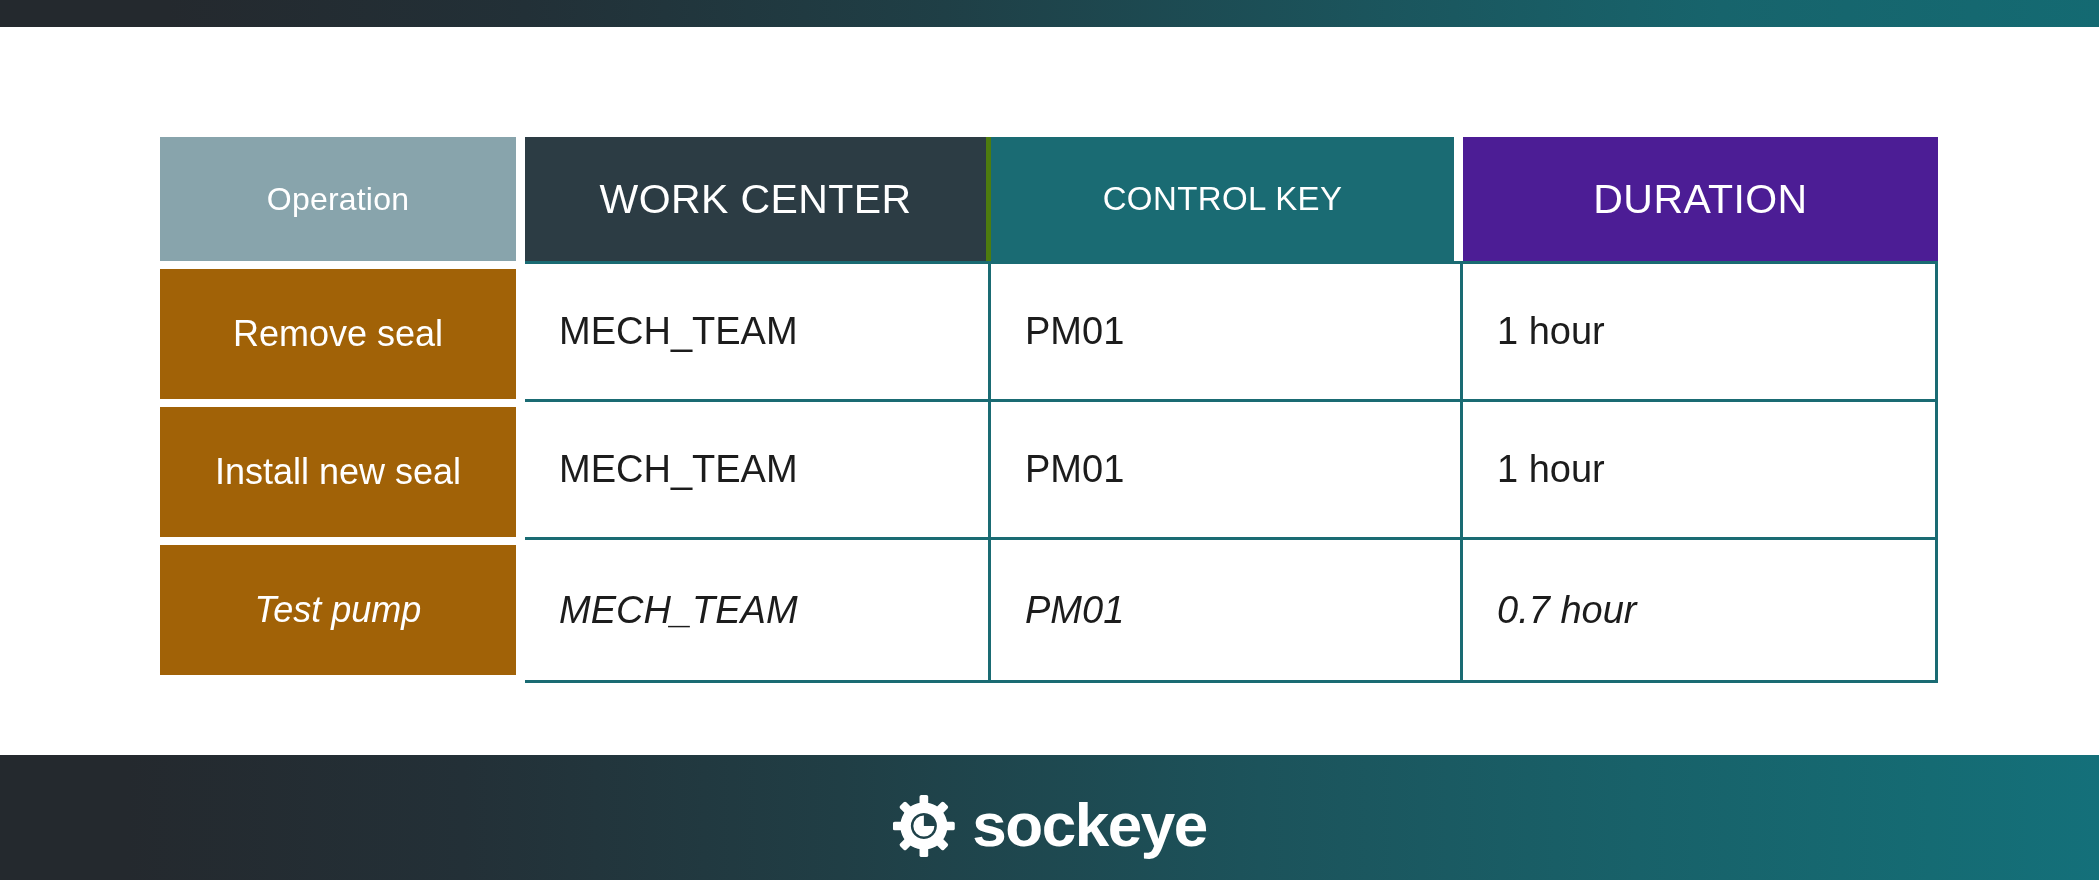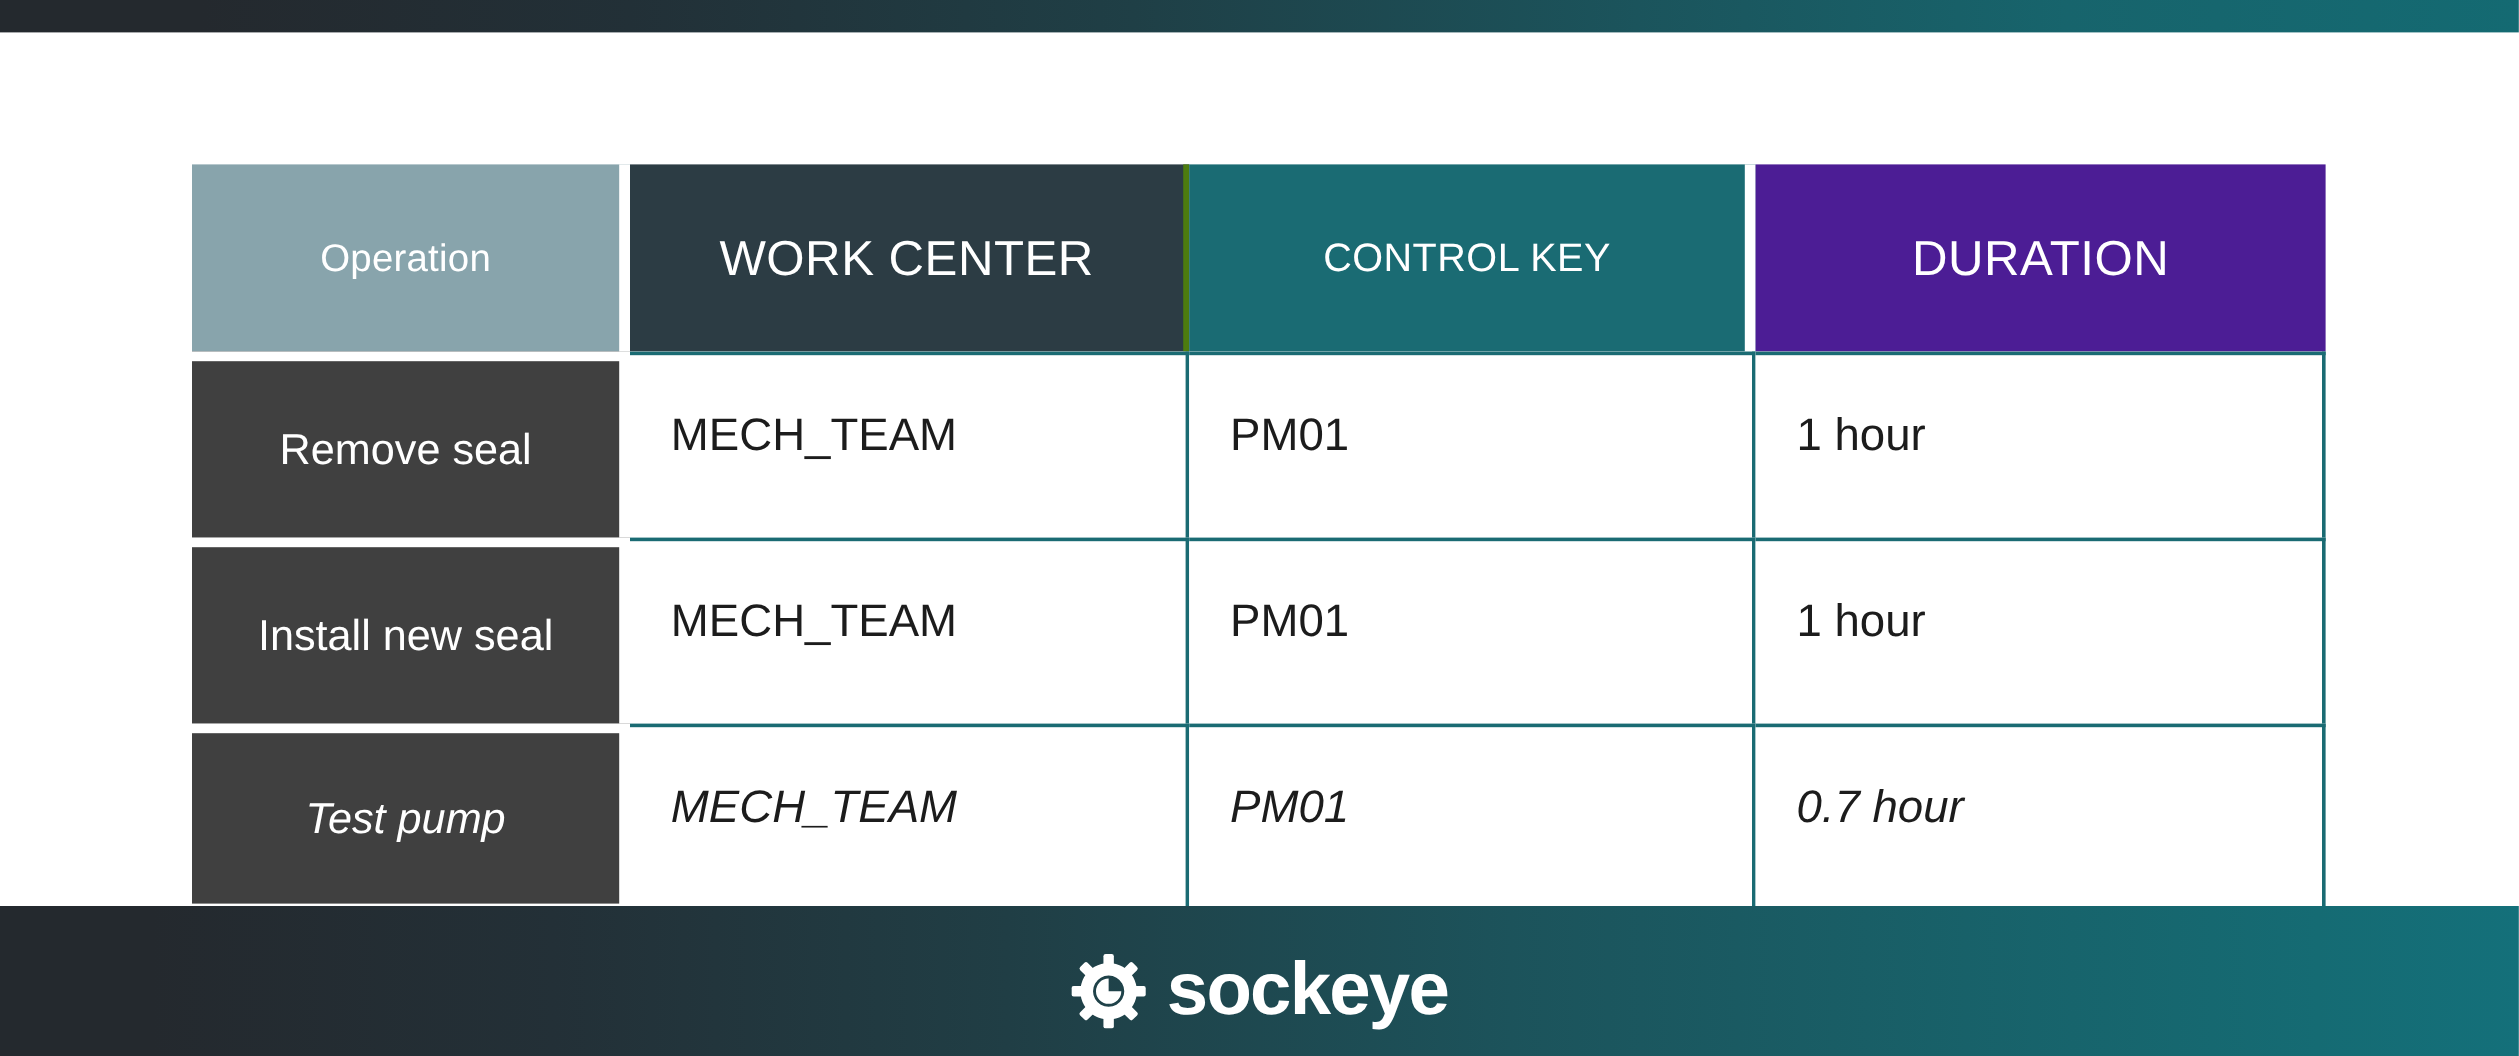--- a/index.html
+++ b/index.html
@@ -82,21 +82,21 @@
 
   
   col.c-op   { width: 365px; }
   col.c-wc   { width: 466px; }
   col.c-ck   { width: 472px; }
   col.c-dur  { width: 475px; }
 
   
   thead th {
     height: 124px;
-    padding: 16px;
+    padding: 0;
     vertical-align: middle;
     text-align: center;
     color: #ffffff;
     font-weight: 400;
     border: 0;
   }
   th.h-op {
     background: #88a4ac;
     font-size: 32px;
     letter-spacing: .2px;
@@ -118,33 +118,33 @@
     margin-top: 36px;
   }
   
   th.h-op  { border-right: 9px solid #ffffff; }
   th.h-wc  { border-right: 5px solid #4d7c0f; }
   th.h-ck  { border-right: 9px solid #ffffff; }
 
   
   tbody td {
     height: 135px;
-    padding: 0 0 17px 34px;
+    padding: 0 0 0 34px;
     vertical-align: middle;
     font-size: 38px;
     color: #1c1c1c;
     background: #ffffff;
     border-top: 3px solid #1a6b73;
     border-right: 3px solid #1a6b73;
   }
   tbody tr:last-child td { border-bottom: 3px solid #1a6b73; font-style: italic; }
 
   
   tbody td.op {
-    background: #404040;
+    background: #a16207;
     color: #ffffff;
     text-align: center;
     padding: 0 10px;
     font-size: 36px;
     border-top: 8px solid #ffffff;
     border-right: 9px solid #ffffff;
     height: 130px;
   }
   tbody tr:last-child td.op { border-bottom: 8px solid #ffffff; }
 

